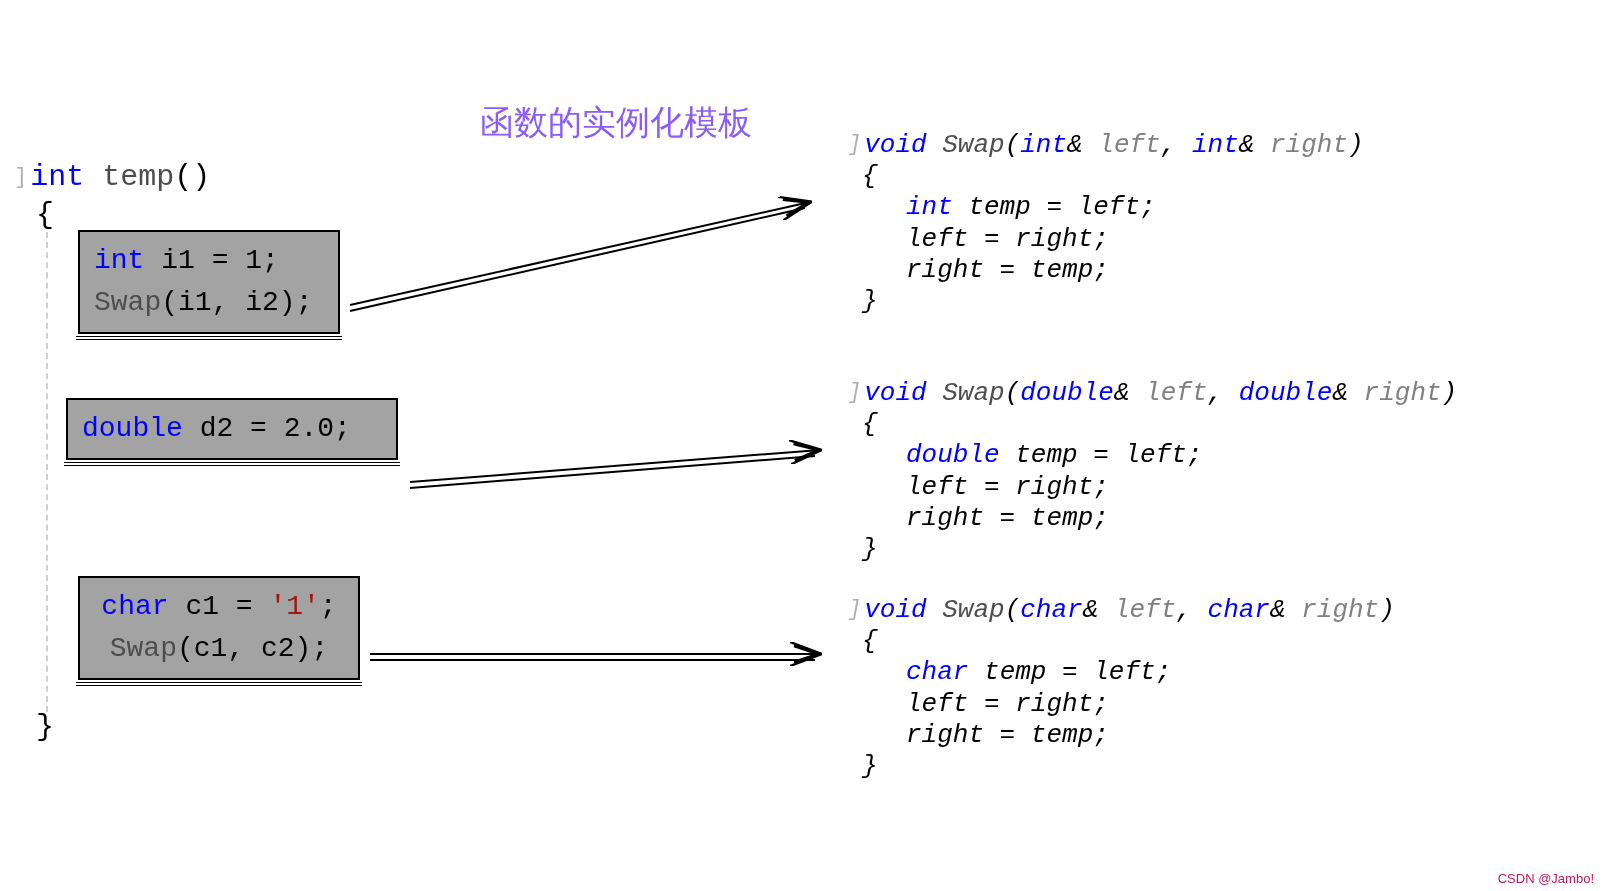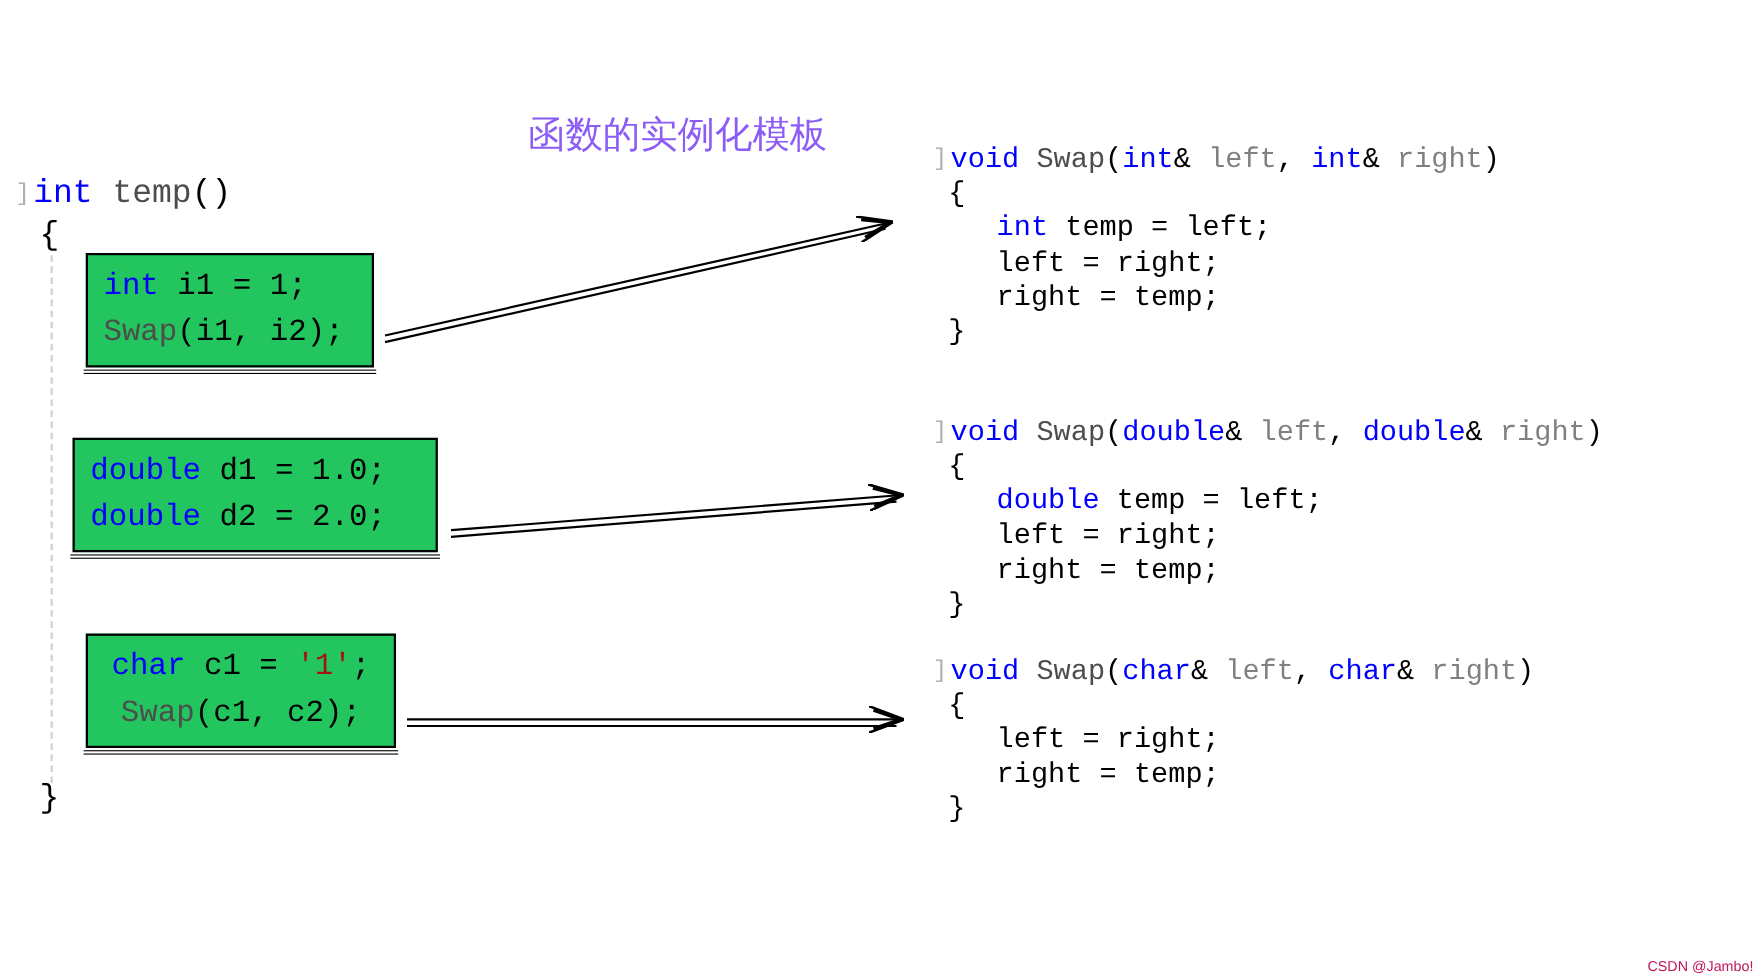--- a/index.html
+++ b/index.html
@@ -22,34 +22,35 @@
     .guide {
       position: absolute;
       border-left: 2px dashed #d0d0d0;
     }
     .box {
       position: absolute;
       border: 2px solid #000;
       padding: 8px 14px;
       font-size: 28px;
       line-height: 1.5;
-      background: #22c55e;
+      background: #a3a3a3;
     }
     .box::before, .box::after {
       content: '';
       position: absolute;
       left: -4px; right: -4px;
       border-top: 1px solid #000;
     }
     .box::before { bottom: -5px; }
     .box::after { bottom: -8px; }
     .code-block {
       position: absolute;
       font-size: 26px;
       line-height: 1.2;
+      font-style: italic;
     }
     .bracket-mark {
       color: #b0b0b0;
       font-size: 22px;
       vertical-align: 2px;
       margin-right: 3px;
     }
     .kw { color: #0000ff; }
     .fn { color: #4d4d4d; }
     .str { color: #a31515; }
@@ -76,21 +77,20 @@
 <div class="brace" style="left:36px; top:198px;">{</div>
 <div class="guide" style="left:46px; top:232px; height:480px;"></div>
 <div class="brace" style="left:36px; top:710px;">}</div>
 
 <div class="box" style="left:78px; top:230px; width:262px;">
   <div><span class="kw">int</span><span class="txt"> i1 = 1;</span></div>
   <div><span class="fn">Swap</span><span class="txt">(i1, i2);</span></div>
 </div>
 
 <div class="box" style="left:66px; top:398px; width:332px;">
-  <div><span class="kw">double</span><span class="txt"> d1 = 1.0;</span></div>
   <div><span class="kw">double</span><span class="txt"> d2 = 2.0;</span></div>
 </div>
 
 <div class="box" style="left:78px; top:576px; width:282px;text-align:center;">
   <div><span class="kw">char</span><span class="txt"> c1 = </span><span class="str">'1'</span><span class="txt">;</span></div>
   <div><span class="fn">Swap</span><span class="txt">(c1, c2);</span></div>
 </div>
 
 <div class="code-block" style="left:848px; top:130px;">
   <div><span class="bracket-mark">]</span><span class="kw">void</span><span> </span><span class="fn">Swap</span><span class="txt">(</span><span class="kw">int</span><span class="txt">&amp;</span><span> </span><span class="param">left</span><span class="txt">, </span><span class="kw">int</span><span class="txt">&amp;</span><span> </span><span class="param">right</span><span class="txt">)</span></div>
@@ -106,20 +106,21 @@
   <div style="padding-left:14px;"><span class="txt">{</span></div>
   <div style="padding-left:58px;"><span class="kw">double</span><span class="txt"> temp = left;</span></div>
   <div style="padding-left:58px;"><span class="txt">left = right;</span></div>
   <div style="padding-left:58px;"><span class="txt">right = temp;</span></div>
   <div style="padding-left:14px;"><span class="txt">}</span></div>
 </div>
 
 <div class="code-block" style="left:848px; top:595px;">
   <div><span class="bracket-mark">]</span><span class="kw">void</span><span> </span><span class="fn">Swap</span><span class="txt">(</span><span class="kw">char</span><span class="txt">&amp;</span><span> </span><span class="param">left</span><span class="txt">, </span><span class="kw">char</span><span class="txt">&amp;</span><span> </span><span class="param">right</span><span class="txt">)</span></div>
   <div style="padding-left:14px;"><span class="txt">{</span></div>
+  <div style="padding-left:58px;"><span class="kw">char</span><span class="txt"> temp = left;</span></div>
   <div style="padding-left:58px;"><span class="txt">left = right;</span></div>
   <div style="padding-left:58px;"><span class="txt">right = temp;</span></div>
   <div style="padding-left:14px;"><span class="txt">}</span></div>
 </div>
 
 <svg class="arrow" style="left:340px; top:180px; width:490px; height:140px;">
   <defs>
     <marker id="ah1" markerWidth="16" markerHeight="12" refX="15" refY="6" orient="auto">
       <path d="M0,0 L16,6 L0,12 M2,2 L14,6 L2,10" fill="none" stroke="#000" stroke-width="1.2"></path>
     </marker>

